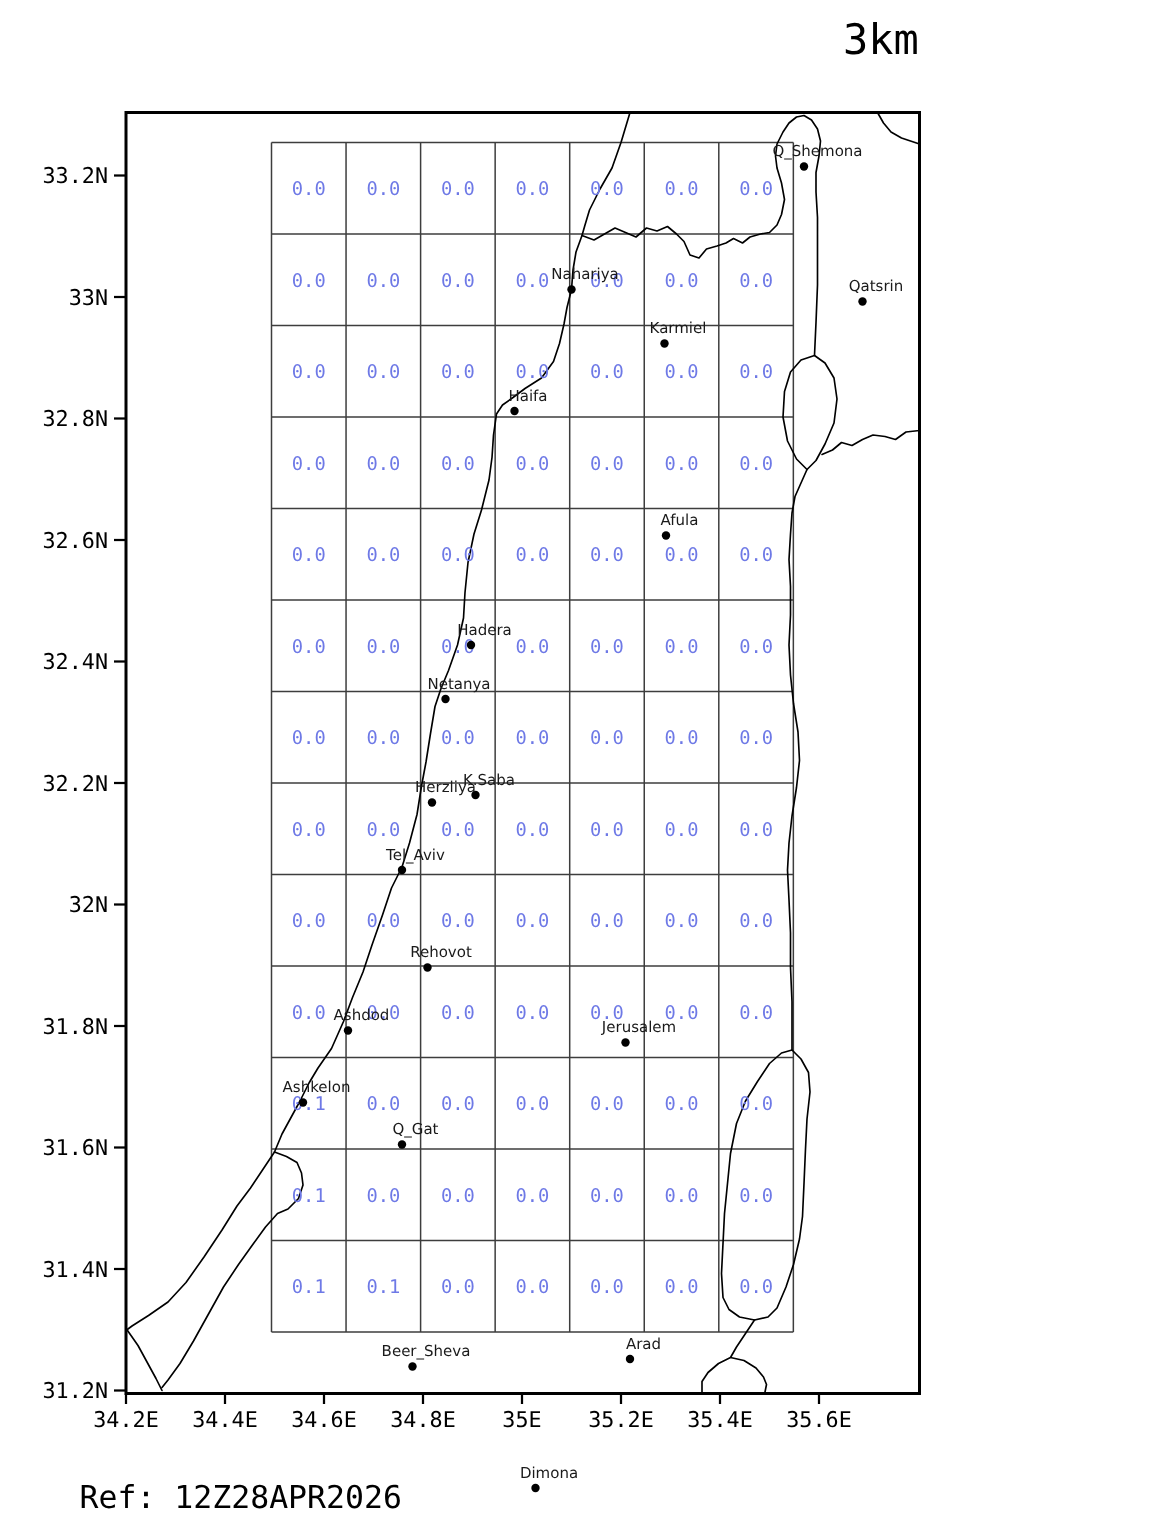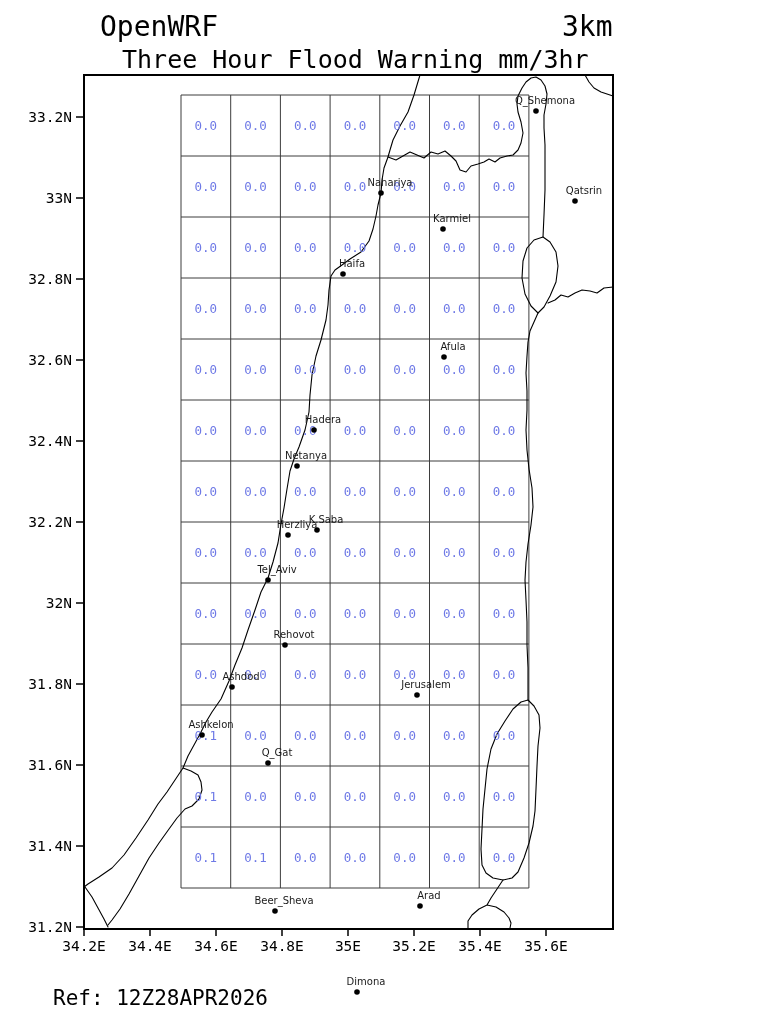--- a/index.html
+++ b/index.html
@@ -13,23 +13,21 @@
   .f-valid{left:377px;top:986px;font-size:21px;}
   svg{position:absolute;left:0;top:0;}
   svg text{font-family:"DejaVu Sans Mono", monospace;}
   text.city{font-family:"DejaVu Sans", sans-serif;}
 </style>
 </head>
 <body>
 
 <div class="page">
 
-  <div class="abs t-model">OpenWRF</div>
   <div class="abs t-res">3km</div>
-  <div class="abs t-sub">Three Hour Flood Warning mm/3hr</div>
 
   <svg id="map" width="768" height="1024" viewBox="0 0 768 1024">
 
     <g id="grid-lines">
         <line x1="181" y1="95" x2="181" y2="888" stroke="#3d3d3d" stroke-width="1"></line>
         <line x1="230.7" y1="95" x2="230.7" y2="888" stroke="#3d3d3d" stroke-width="1"></line>
         <line x1="280.4" y1="95" x2="280.4" y2="888" stroke="#3d3d3d" stroke-width="1"></line>
         <line x1="330.1" y1="95" x2="330.1" y2="888" stroke="#3d3d3d" stroke-width="1"></line>
         <line x1="379.8" y1="95" x2="379.8" y2="888" stroke="#3d3d3d" stroke-width="1"></line>
         <line x1="429.5" y1="95" x2="429.5" y2="888" stroke="#3d3d3d" stroke-width="1"></line>

